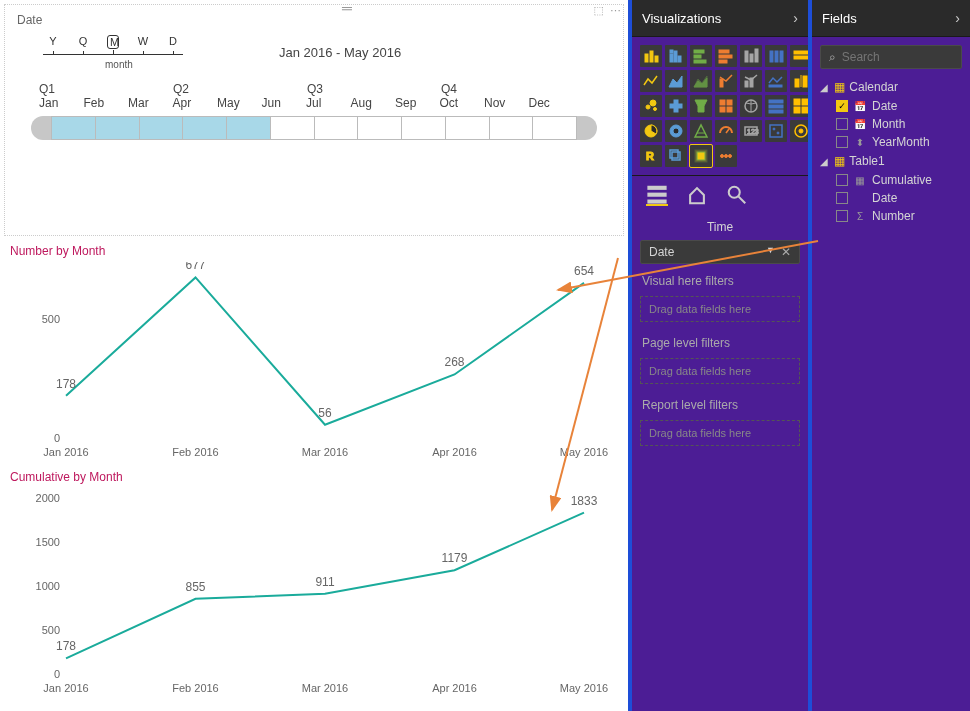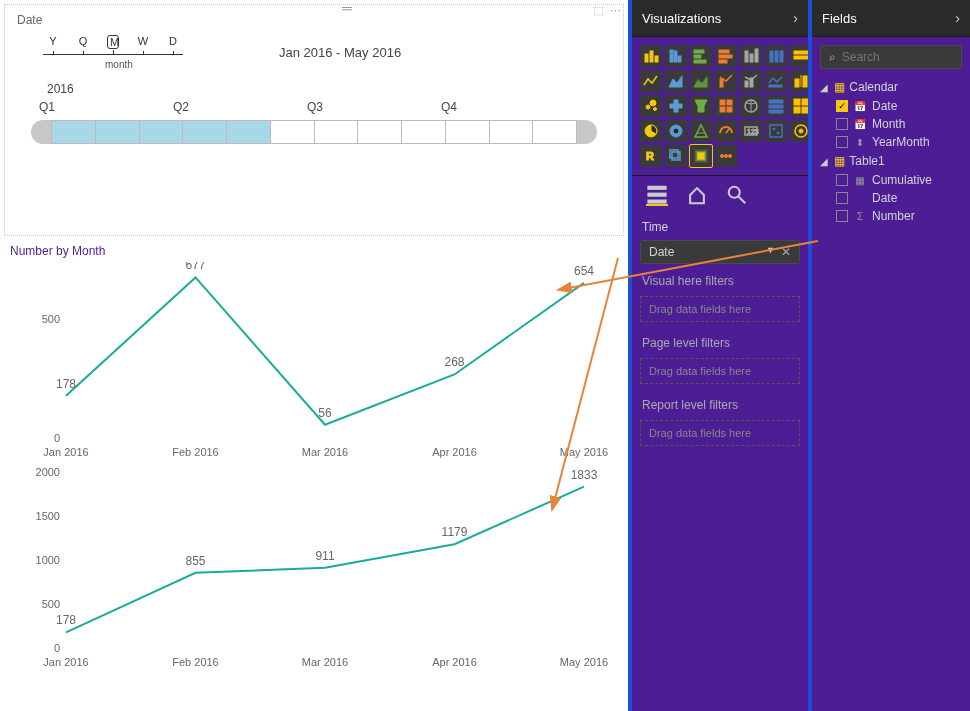--- a/index.html
+++ b/index.html
@@ -23,38 +23,38 @@
 .slicer-months { display: flex; margin-left: 22px; font-size: 12px; color: #444; }
 .slicer-months div { width: 44.5px; }
 .slicer-track { position: relative; height: 24px; margin: 6px 14px 8px 14px; display: flex; }
 .slicer-track .cap { width: 20px; background: #c7c7c7; }
 .slicer-track .cap.left { border-radius: 12px 0 0 12px; }
 .slicer-track .cap.right { border-radius: 0 12px 12px 0; }
 .slicer-track .cells { flex: 1; display: flex; }
 .slicer-track .cell { flex: 1; border: 1px solid #bbb; border-left: none; background: #fff; }
 .slicer-track .cell:first-child { border-left: 1px solid #bbb; }
 .slicer-track .cell.on { background: #a8d8e8; }
-.chart-title { font-size: 12px; color: #4c1d95; margin: 8px 0 4px 6px; }
+.chart-title { font-size: 12px; color: #be185d; margin: 8px 0 4px 6px; }
 .chart-box { position: relative; height: 220px; margin: 0 6px; }
 .chart-box svg { width: 100%; height: 100%; }
 .axis-text { font-size: 11px; fill: #666; }
 .data-label { font-size: 12px; fill: #666; }
 .line-path { stroke: #1aab9b; stroke-width: 2; fill: none; }
 .right-panels { display: flex; }
 .panel { width: 180px; background: #4c1d95; color: #d4d4d4; font-size: 12px; border-left: 4px solid #1d4ed8; display: flex; flex-direction: column; }
 .panel-header { display: flex; justify-content: space-between; align-items: center; padding: 10px 10px; font-size: 13px; color: #fff; background: #2a2a2a; border-bottom: 1px solid #1a1a1a; }
 .panel-header .chev { font-size: 14px; color: #ccc; }
 .viz-grid { display: grid; grid-template-columns: repeat(7, 22px); gap: 3px; padding: 8px 8px; }
 .viz-icon { width: 22px; height: 22px; background: #3a3a3a; display: flex; align-items: center; justify-content: center; font-size: 10px; color: #999; border-radius: 1px; }
 .viz-icon.sel { outline: 1px solid #f2c811; }
 .viz-icon svg { width: 16px; height: 16px; }
 .tool-row { display: flex; gap: 18px; padding: 8px 14px; border-top: 1px solid #1a1a1a; }
 .tool-row .tool { width: 22px; height: 22px; color: #aaa; display:flex; align-items:center; justify-content:center; }
 .tool-row .tool.sel { border-bottom: 2px solid #f2c811; }
-.field-well-label { padding: 6px 10px 2px; color: #d4d4d4; font-size: 12px; }
+.field-well-label { padding: 6px 10px 2px; color: #d4d4d4; font-size: 12px; text-align: center; }
 .field-pill { margin: 4px 8px; background: #3a3a3a; border: 1px solid #4a4a4a; border-radius: 2px; padding: 4px 8px; display: flex; justify-content: space-between; align-items: center; font-size: 12px; color: #d4d4d4; }
 .field-pill .x { color: #aaa; cursor: pointer; }
 .filters-header { background: #2a2a2a; padding: 8px 10px; font-weight: 600; color: #fff; border-top: 1px solid #1a1a1a; border-bottom: 1px solid #1a1a1a; }
 .filter-section-lbl { padding: 6px 10px 2px; color: #aaa; font-size: 12px; }
 .filter-drop { margin: 6px 8px 8px; border: 1px dashed #555; padding: 6px 8px; color: #888; font-size: 11px; }
 .search-box { margin: 8px; background: #3a3a3a; border: 1px solid #4a4a4a; border-radius: 2px; padding: 4px 8px; display: flex; align-items: center; gap: 6px; color: #aaa; }
 .search-box input { background: transparent; border: none; color: #d4d4d4; font-size: 12px; outline: none; width: 100%; }
 .tree { padding: 0 6px; }
 .tree-node { display: flex; align-items: center; gap: 4px; padding: 3px 2px; font-size: 12px; color: #d4d4d4; }
 .tree-node .caret { width: 10px; font-size: 10px; color: #ccc; }
@@ -84,26 +84,39 @@
           <span>Q</span>
           <span class="sel">M</span>
           <span>W</span>
           <span>D</span>
           <div class="timescale-line"></div>
         </div>
         <div class="timescale-caption">month</div>
       </div>
       <div class="range-text" style="margin-left:60px;">Jan 2016 - May 2016</div>
     </div>
-    <div class="slicer-year">2016</div>
     <div class="slicer-quarters">
       <div>Q1</div>
         <div>Q2</div>
         <div>Q3</div>
         <div>Q4</div>
+    </div>
+    <div class="slicer-months">
+      <div>Jan</div>
+        <div>Feb</div>
+        <div>Mar</div>
+        <div>Apr</div>
+        <div>May</div>
+        <div>Jun</div>
+        <div>Jul</div>
+        <div>Aug</div>
+        <div>Sep</div>
+        <div>Oct</div>
+        <div>Nov</div>
+        <div>Dec</div>
     </div>
     <div class="slicer-track">
       <div class="cap left"></div>
       <div class="cells" id="slicer-cells">
           <div class="cell on"></div>
           <div class="cell on"></div>
           <div class="cell on"></div>
           <div class="cell on"></div>
           <div class="cell on"></div>
           <div class="cell"></div>
@@ -130,20 +143,21 @@
         <text class="axis-text" x="560" y="194" text-anchor="middle">May 2016</text>
         <path class="line-path" d="M42 133.78857142857143 L171.5 15.454285714285703 L301 162.72 L430.5 112.44571428571429 L560 20.908571428571435"></path>
         <text class="data-label" x="42" y="125.78857142857143" text-anchor="middle">178</text>
         <text class="data-label" x="171.5" y="7.454285714285703" text-anchor="middle">677</text>
         <text class="data-label" x="301" y="154.72" text-anchor="middle">56</text>
         <text class="data-label" x="430.5" y="104.44571428571429" text-anchor="middle">268</text>
         <text class="data-label" x="560" y="12.908571428571435" text-anchor="middle">654</text>
       </svg>
   </div>
 
+  <div class="chart-title">Cumulative by Month</div>
   <div class="chart-box" style="height:210px;">
     <svg viewBox="0 0 580 210" id="svg-chart2">
         <text class="axis-text" x="36" y="190" text-anchor="end">0</text>
         <text class="axis-text" x="36" y="146" text-anchor="end">500</text>
         <text class="axis-text" x="36" y="102" text-anchor="end">1000</text>
         <text class="axis-text" x="36" y="58" text-anchor="end">1500</text>
         <text class="axis-text" x="36" y="14" text-anchor="end">2000</text>
         <text class="axis-text" x="42" y="204" text-anchor="middle">Jan 2016</text>
         <text class="axis-text" x="171.5" y="204" text-anchor="middle">Feb 2016</text>
         <text class="axis-text" x="301" y="204" text-anchor="middle">Mar 2016</text>

